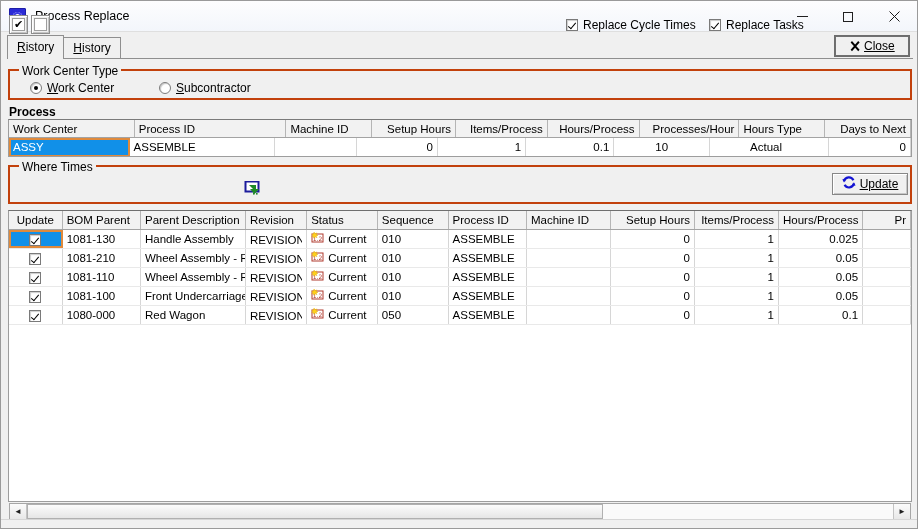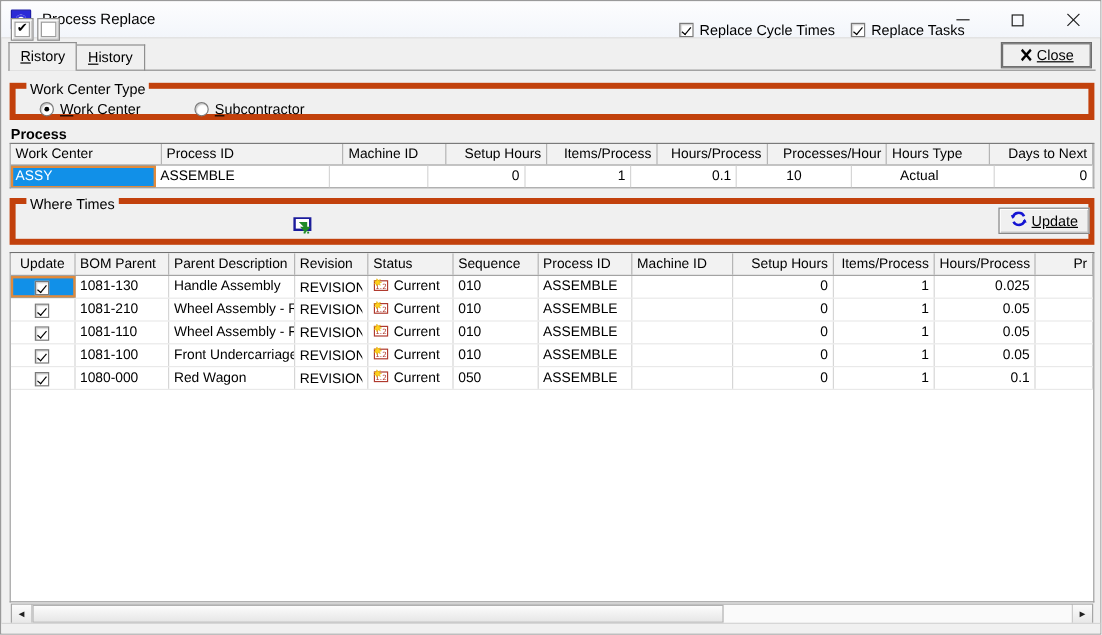--- a/index.html
+++ b/index.html
@@ -142,21 +142,21 @@
     font-weight: bold;
     font-size: 14px;
     line-height: 1;
     color: #000;
     transform: scaleY(1.15);
   }
 
   
   .groupbox {
     position: absolute;
-    border: 5px solid #c2410c;
+    border: 2px solid #c2410c;
     box-sizing: border-box;
   }
   .groupbox > .legend {
     position: absolute;
     top: -7px; left: 9px;
     background: #f0f0f0;
     padding: 0 3px;
     font-size: 12px;
   }
   #wct-group {

